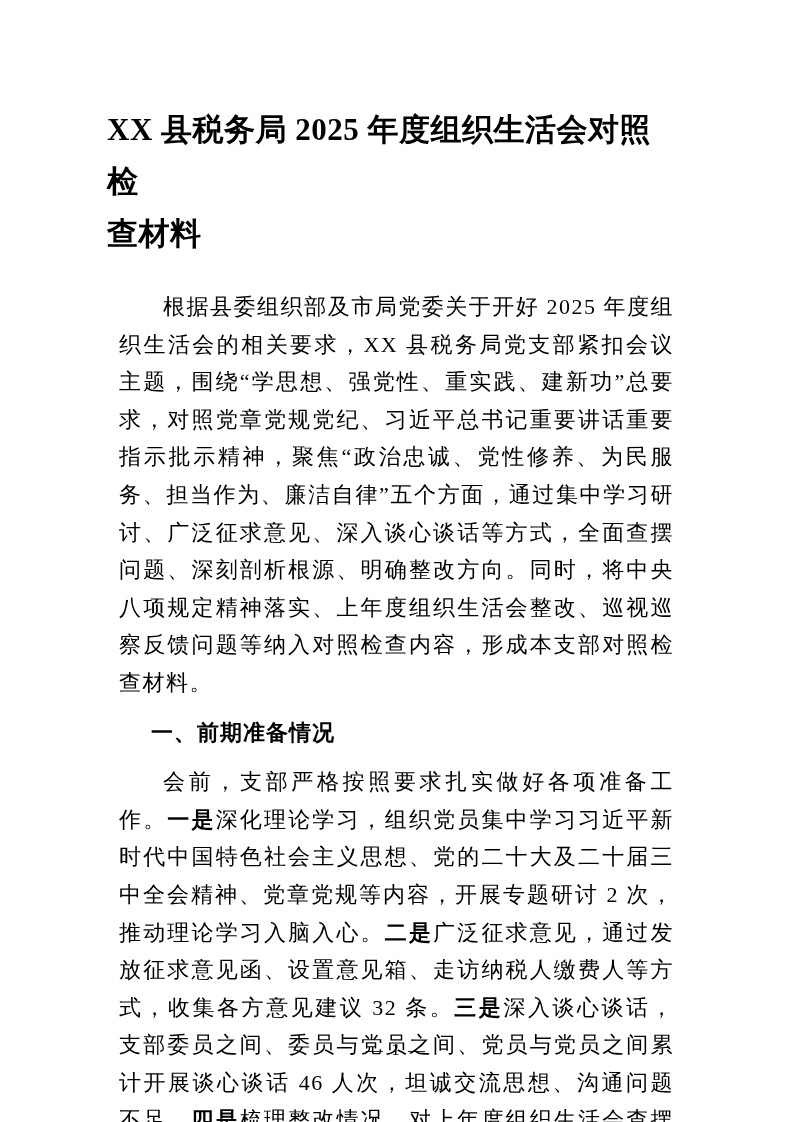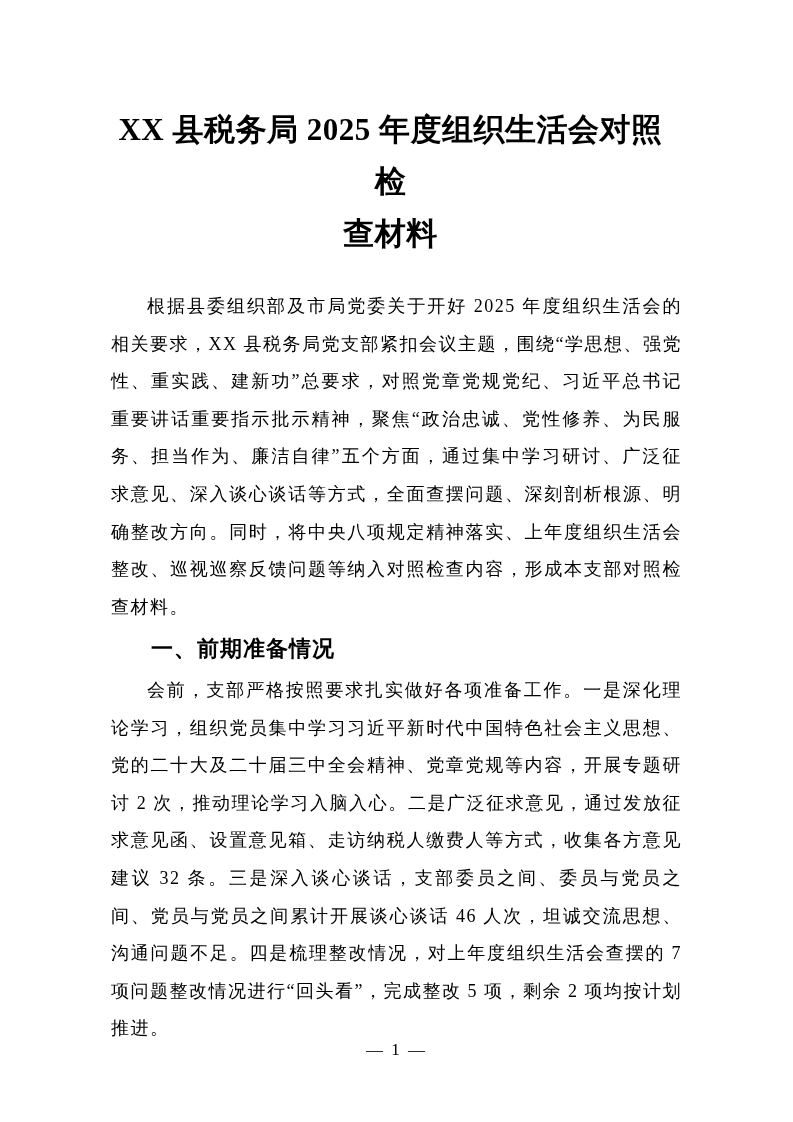--- a/index.html
+++ b/index.html
@@ -16,35 +16,35 @@
     box-sizing: border-box;
     padding: 104px 107px 0 107px;
     font-family: "Liberation Serif", "DejaVu Serif", serif;
     overflow: hidden;
   }
   .doc-title {
     font-family: "Liberation Serif", "DejaVu Serif", serif;
     font-weight: bold;
     font-size: 31px;
     line-height: 52px;
-    text-align: center;
+    text-align: left;
     letter-spacing: 0.5px;
     margin: 0 12px 28px 0;
   }
   .para {
-    font-size: 18px;
+    font-size: 22px;
     line-height: 37.6px;
     letter-spacing: 1.5px;
     text-align: justify;
     text-justify: inter-character;
     text-indent: 2em;
-    margin: 4px;
+    margin: 12px;
   }
   .para .bold-run {
-    font-weight: normal;
+    font-weight: bold;
   }
   .section-heading {
     font-family: "Liberation Sans", "DejaVu Sans", sans-serif;
     font-weight: bold;
     font-size: 22px;
     line-height: 37.6px;
     letter-spacing: 1px;
     text-indent: 2em;
     margin: 0;
   }

